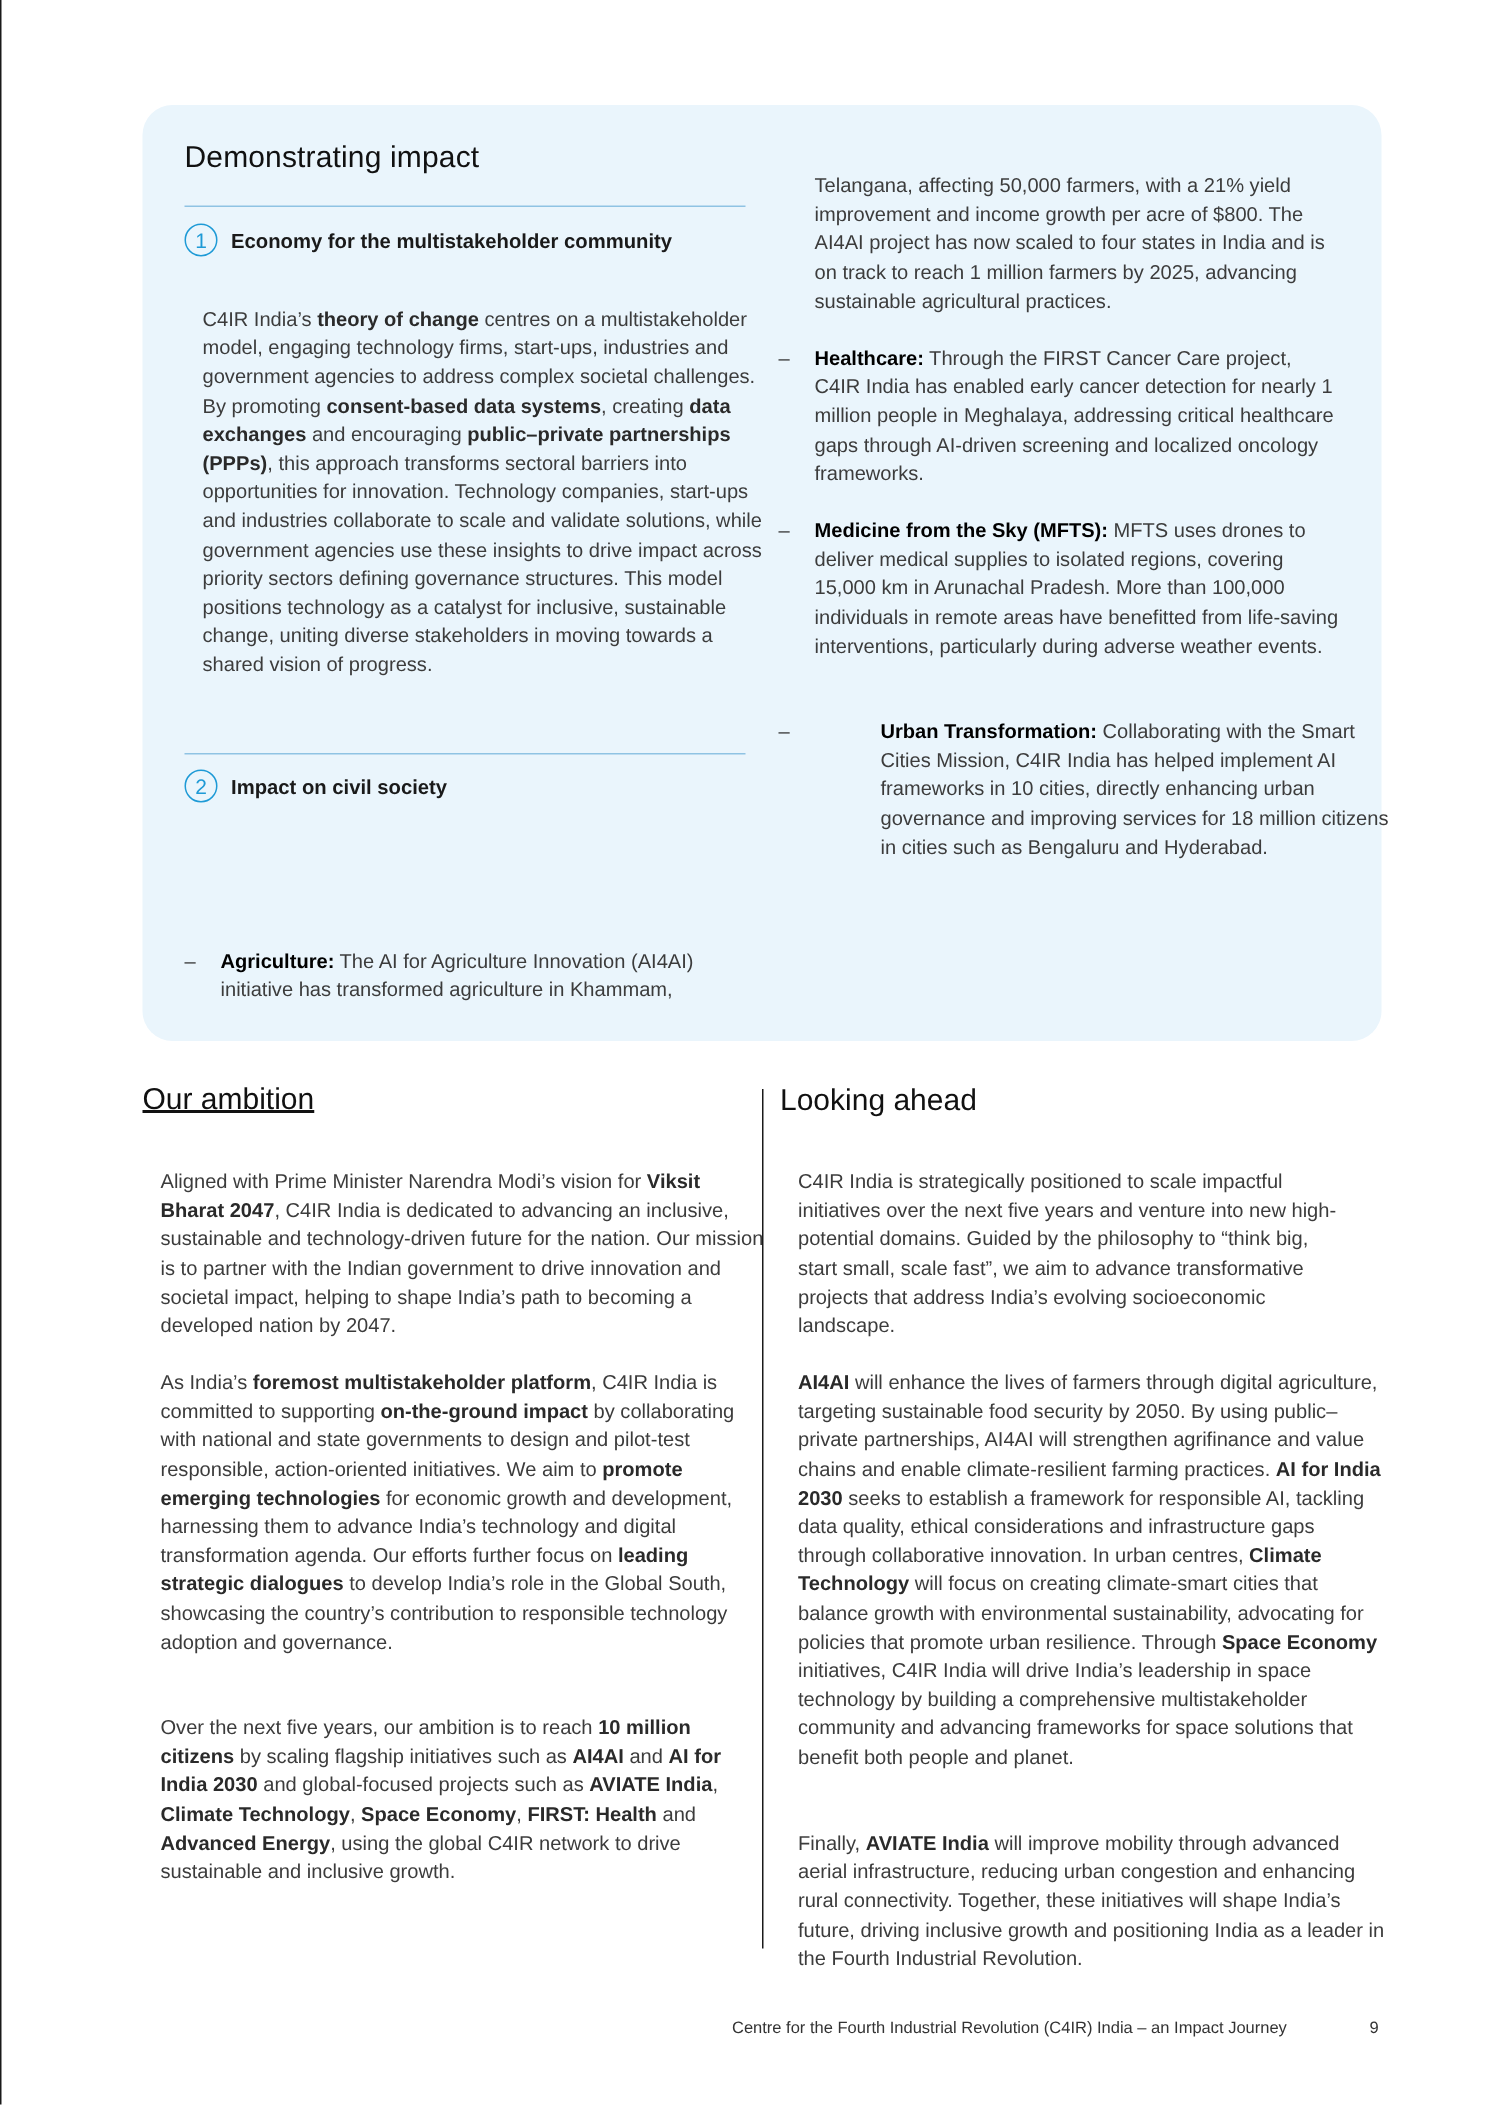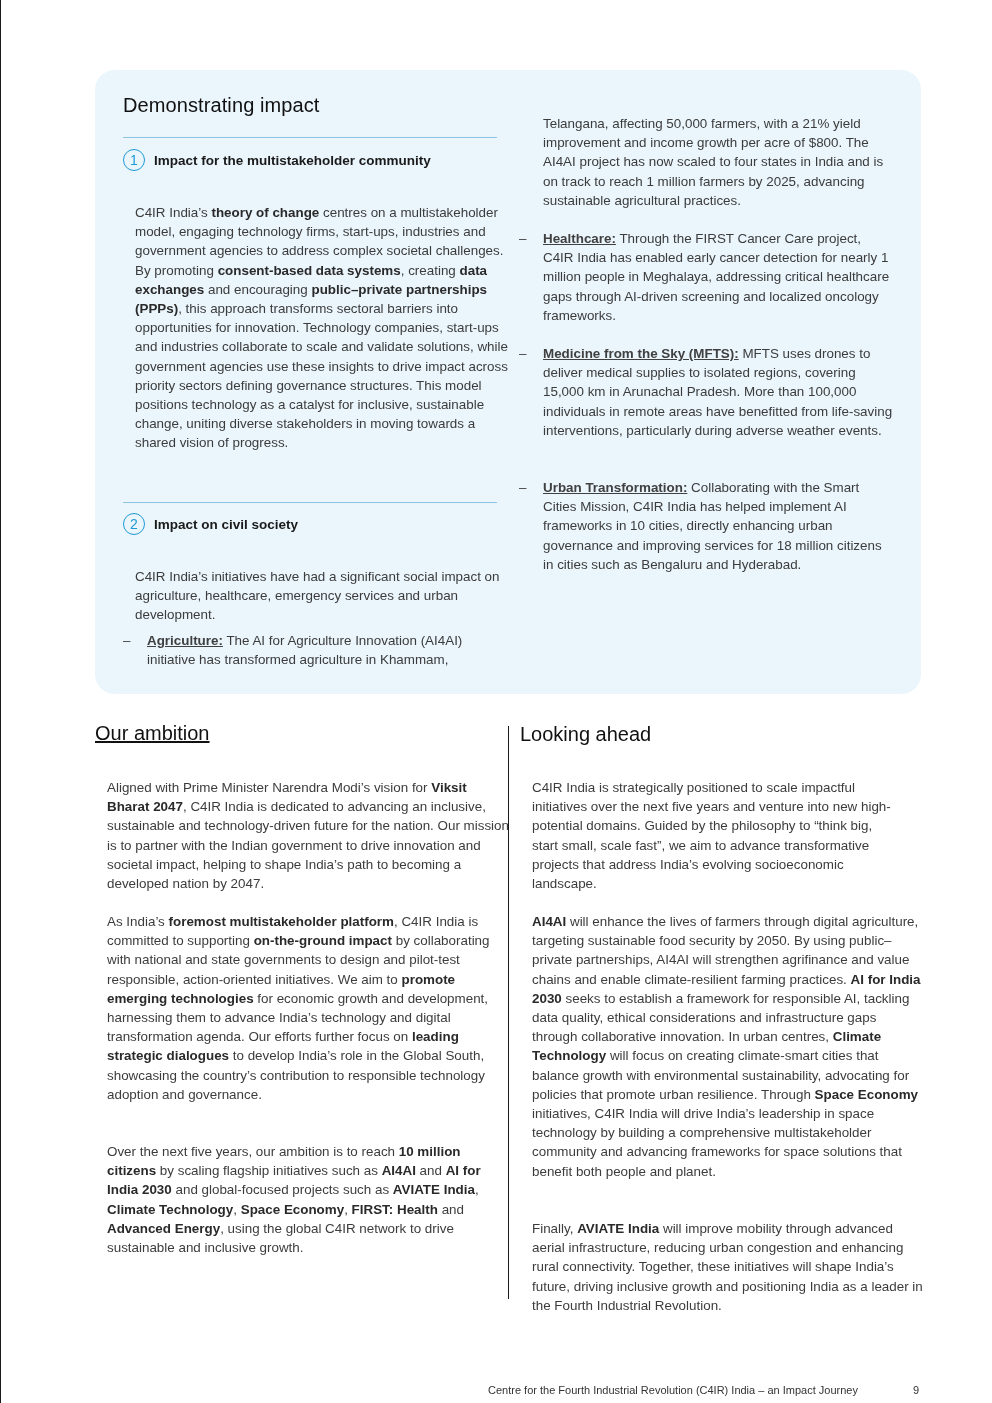--- a/index.html
+++ b/index.html
@@ -24,47 +24,46 @@
       width: 20px; height: 20px; border: 1.5px solid #1e9ad6; border-radius: 50%;
       color: #1e9ad6; font-size: 14px; line-height: 20px; text-align: center;
       box-sizing: content-box; margin-right: 9px;
     }
     .subhead-title { font-size: 13.5px; font-weight: bold; color: #1a1a1a; }
     .txt { position: absolute; font-size: 13.4px; line-height: 19.2px; color: #3c3c3c; margin: 12px; }
     .txt b { color: #2a2a2a; }
     .bullet { position: absolute; font-size: 13.4px; line-height: 19.2px; color: #3c3c3c; }
     .bullet .dash { position: absolute; left: 0; top: 0; }
     .bullet .btext { position: absolute; left: 24px; top: 0; }
-    .bullet b { color: #404040; text-decoration: underline; }
+    .bullet b { color: #000000; }
     .sec-title { position: absolute; margin: 0; font-size: 20px; font-weight: normal; color: #111; }
     .vdivider { position: absolute; left: 508px; top: 726px; width: 1px; height: 573px; background: #1a1a1a; }
-    .footer { position: absolute; top: 1346px; font-size: 11px; color: #333; margin-top: 38px; }
+    .footer { position: absolute; top: 1346px; font-size: 11px; color: #333; }
   </style>
 </head>
 <body>
 
 <div class="page-edge"></div>
 
 <section class="panel">
   <h2>Demonstrating impact</h2>
   <div class="rule" style="left:28px; top:67px; width:374px;"></div>
 
   <div class="subhead" style="left:28px; top:79px;">
     <span class="badge">1</span>
-    <span class="subhead-title">Impact for the multistakeholder community</span>
+    <span class="subhead-title">Economy for the multistakeholder community</span>
   </div>
   <p class="txt rich" style="left:28px; top:121px; width:376px;">C4IR India’s <b>theory of change</b> centres on a multistakeholder model, engaging technology firms, start-ups, industries and government agencies to address complex societal challenges. By promoting <b>consent-based data systems</b>, creating <b>data exchanges</b> and encouraging <b>public–private partnerships (PPPs)</b>, this approach transforms sectoral barriers into opportunities for innovation. Technology companies, start-ups and industries collaborate to scale and validate solutions, while government agencies use these insights to drive impact across priority sectors defining governance structures. This model positions technology as a catalyst for inclusive, sustainable change, uniting diverse stakeholders in moving towards a shared vision of progress.</p>
 
   <div class="rule" style="left:28px; top:432px; width:374px;"></div>
 
   <div class="subhead" style="left:28px; top:443px;">
     <span class="badge">2</span>
     <span class="subhead-title">Impact on civil society</span>
   </div>
-  <p class="txt" style="left:28px; top:485px; width:370px;">C4IR India’s initiatives have had a significant social impact on agriculture, healthcare, emergency services and urban development.</p>
 
   <div class="bullet" style="left:28px; top:561px; width:380px;">
     <span class="dash">–</span>
     <span class="btext" style="width:352px;">
       <b>Agriculture:</b>
       <span> The AI for Agriculture Innovation (AI4AI) </span><span>initiative has transformed agriculture in Khammam,</span>
     </span>
   </div>
 
   <div class="bullet" style="left:424px; top:44px; width:376px;">
@@ -76,21 +75,21 @@
     <span class="btext" style="width:352px;"><b>Healthcare:</b><span> Through the FIRST Cancer Care project, C4IR India has enabled early cancer detection for nearly 1 million people in Meghalaya, addressing critical healthcare gaps through AI-driven screening and localized oncology frameworks.</span></span>
   </div>
 
   <div class="bullet" style="left:424px; top:274px; width:380px;">
     <span class="dash">–</span>
     <span class="btext" style="width:352px;"><b>Medicine from the Sky (MFTS):</b><span> MFTS uses drones to deliver medical supplies to isolated regions, covering 15,000 km in Arunachal Pradesh. More than 100,000 individuals in remote areas have benefitted from life-saving interventions, particularly during adverse weather events.</span></span>
   </div>
 
   <div class="bullet" style="left:424px; top:408px; width:380px;">
     <span class="dash">–</span>
-    <span class="btext" style="width:352px;"><b>Urban Transformation:</b><span> Collaborating with the Smart Cities Mission, C4IR India has helped implement AI frameworks in 10 cities, directly enhancing urban governance and improving services for 18 million citizens in cities such as Bengaluru and Hyderabad.</span></span>
+    <span class="btext" style="width:352px;margin-left:44px;"><b>Urban Transformation:</b><span> Collaborating with the Smart Cities Mission, C4IR India has helped implement AI frameworks in 10 cities, directly enhancing urban governance and improving services for 18 million citizens in cities such as Bengaluru and Hyderabad.</span></span>
   </div>
 
 </section>
 
 <h2 class="sec-title" style="left:95px; top:722px;text-decoration:underline;">Our ambition</h2>
 <p class="txt rich" style="left:95px; top:766px; width:404px;">Aligned with Prime Minister Narendra Modi’s vision for <b>Viksit Bharat 2047</b>, C4IR India is dedicated to advancing an inclusive, sustainable and technology-driven future for the nation. Our mission is to partner with the Indian government to drive innovation and societal impact, helping to shape India’s path to becoming a developed nation by 2047.</p>
 <p class="txt rich" style="left:95px; top:900px; width:400px;">As India’s <b>foremost multistakeholder platform</b>, C4IR India is committed to supporting <b>on-the-ground impact</b> by collaborating with national and state governments to design and pilot-test responsible, action-oriented initiatives. We aim to <b>promote emerging technologies</b> for economic growth and development, harnessing them to advance India’s technology and digital transformation agenda. Our efforts further focus on <b>leading strategic dialogues</b> to develop India’s role in the Global South, showcasing the country’s contribution to responsible technology adoption and governance.</p>
 <p class="txt rich" style="left:95px; top:1130px; width:402px;">Over the next five years, our ambition is to reach <b>10 million citizens</b> by scaling flagship initiatives such as <b>AI4AI</b> and <b>AI for India 2030</b> and global-focused projects such as <b>AVIATE India</b>, <b>Climate Technology</b>, <b>Space Economy</b>, <b>FIRST: Health</b> and <b>Advanced Energy</b>, using the global C4IR network to drive sustainable and inclusive growth.</p>
 
 <div class="vdivider"></div>

